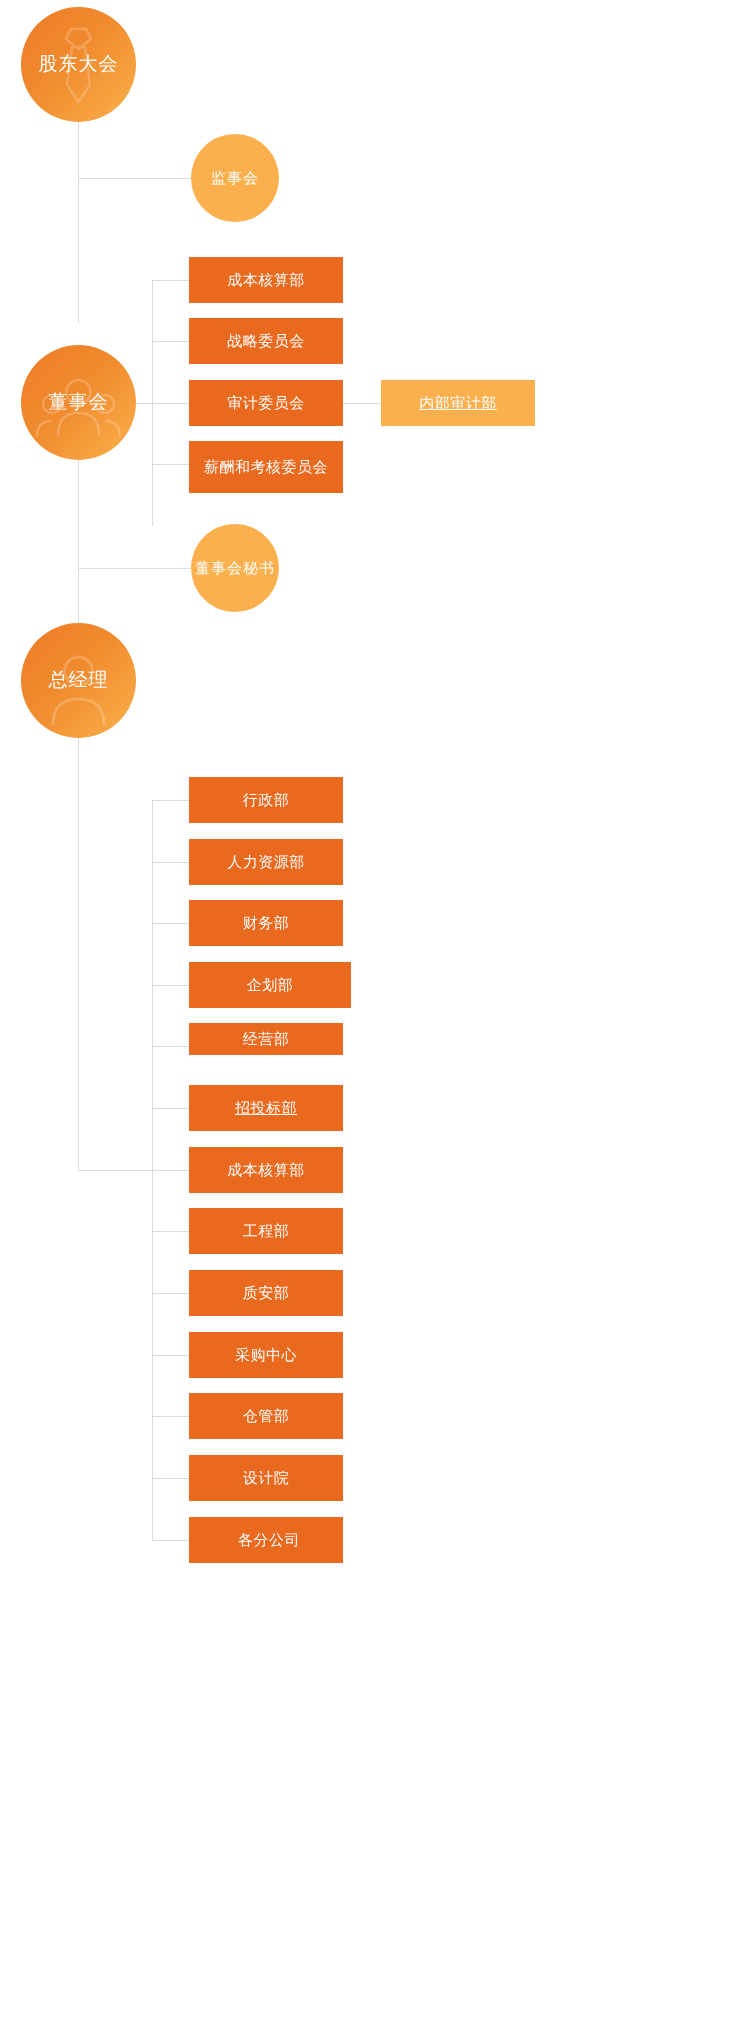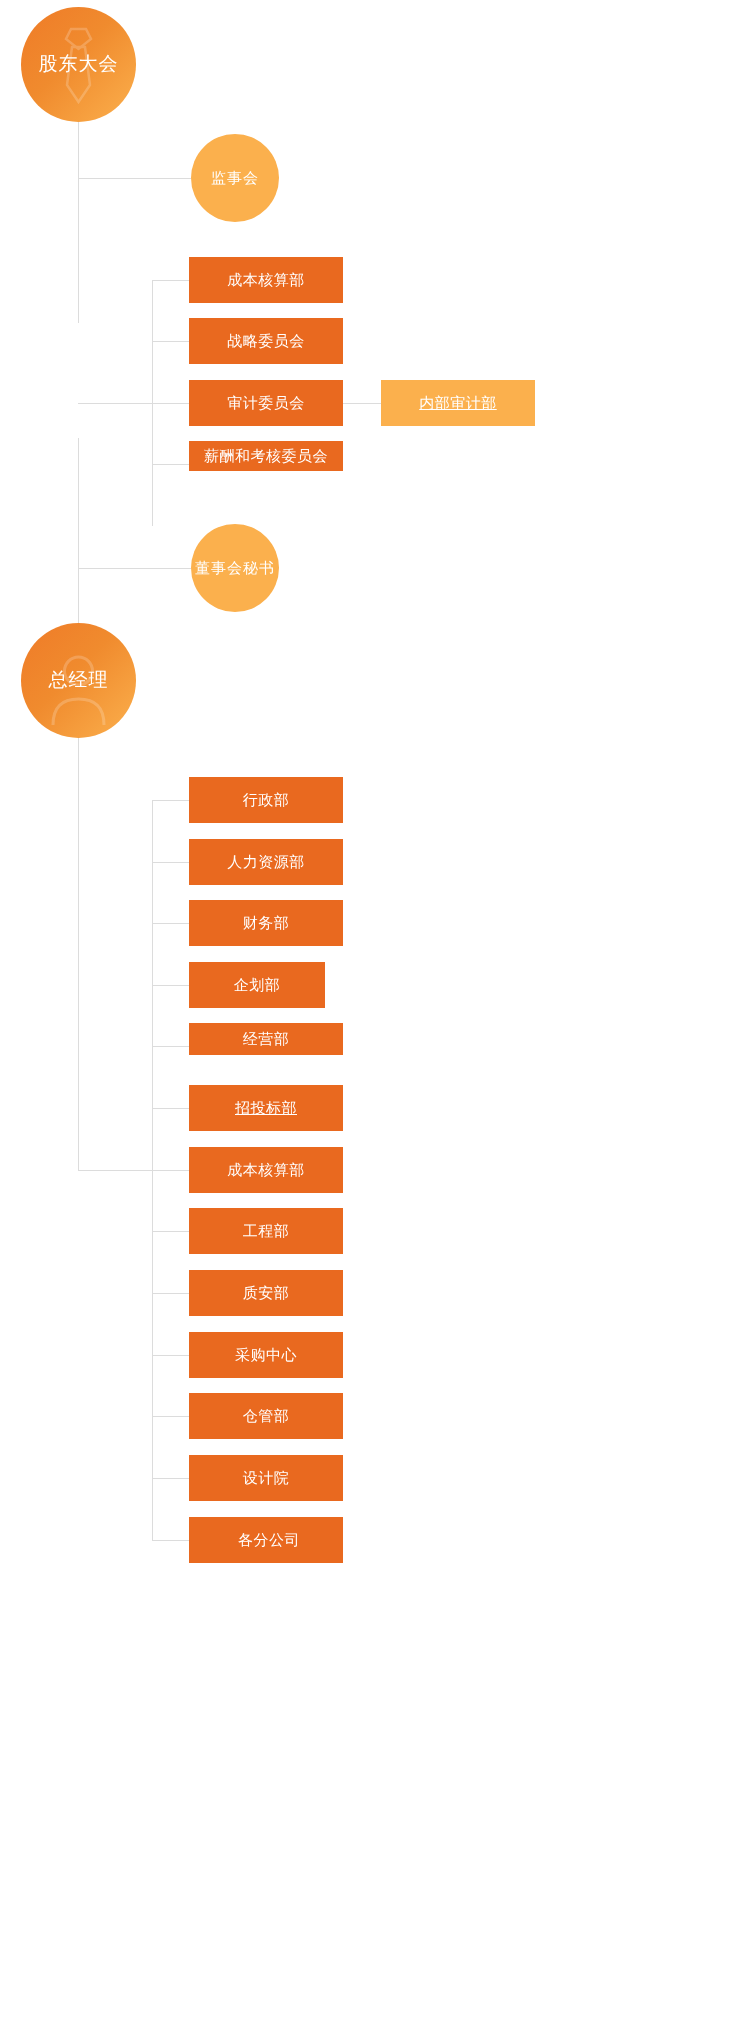--- a/index.html
+++ b/index.html
@@ -118,20 +118,31 @@
       <path d="M50 22 L65 22 L70 32 L57.5 42 L45 32 Z" fill="none" stroke="#ffffff" stroke-width="2.5"></path>
       <path d="M51 40 L64 40 L69 78 L57.5 95 L46 78 Z" fill="none" stroke="#ffffff" stroke-width="2.5"></path>
     </svg>
     <span class="label">股东大会</span>
   </div>
 
   <div class="circle small" style="left:191px; top:134px;">
     <span class="label">监事会</span>
   </div>
 
+  <div class="circle big" style="left:21px; top:345px;">
+    <svg class="wm" viewBox="0 0 115 115">
+      <circle cx="57.5" cy="47" r="12" fill="none" stroke="#ffffff" stroke-width="2.5"></circle>
+      <path d="M37 90 q0-22 20.5-22 q20.5 0 20.5 22" fill="none" stroke="#ffffff" stroke-width="2.5"></path>
+      <circle cx="31" cy="59" r="9" fill="none" stroke="#ffffff" stroke-width="2.5"></circle>
+      <path d="M16 92 q0-16 15-16" fill="none" stroke="#ffffff" stroke-width="2.5"></path>
+      <circle cx="84" cy="59" r="9" fill="none" stroke="#ffffff" stroke-width="2.5"></circle>
+      <path d="M99 92 q0-16 -15-16" fill="none" stroke="#ffffff" stroke-width="2.5"></path>
+    </svg>
+    <span class="label">董事会</span>
+  </div>
 
   <div class="circle small" style="left:191px; top:524px;">
     <span class="label">董事会秘书</span>
   </div>
 
   <div class="circle big" style="left:21px; top:623px;">
     <svg class="wm" viewBox="0 0 115 115">
       <circle cx="57.5" cy="48" r="14" fill="none" stroke="#ffffff" stroke-width="3"></circle>
       <path d="M32 102 q0-26 25.5-26 q25.5 0 25.5 26" fill="none" stroke="#ffffff" stroke-width="3"></path>
     </svg>
@@ -140,38 +151,38 @@
 
   <div class="box dark" style="left:189px; top:257px; width:154px; height:46px;">
     <span>成本核算部</span>
   </div>
   <div class="box dark" style="left:189px; top:318px; width:154px; height:46px;">
     <span>战略委员会</span>
   </div>
   <div class="box dark" style="left:189px; top:380px; width:154px; height:46px;">
     <span>审计委员会</span>
   </div>
-  <div class="box dark" style="left:189px; top:441px; width:154px; height:30px;">
+  <div class="box dark" style="left:189px; top:441px; width:154px; height:52px;">
     <span>薪酬和考核委员会</span>
   </div>
 
   <div class="box light" style="left:381px; top:380px; width:154px; height:46px;">
     <span>内部审计部</span>
   </div>
 
   <div class="box dark" style="left:189px; top:777px; width:154px; height:46px;">
     <span>行政部</span>
   </div>
   <div class="box dark" style="left:189px; top:839px; width:154px; height:46px;">
     <span>人力资源部</span>
   </div>
   <div class="box dark" style="left:189px; top:900px; width:154px; height:46px;">
     <span>财务部</span>
   </div>
-  <div class="box dark" style="left:189px; top:962px; width:136px; height:46px;">
+  <div class="box dark" style="left:189px; top:962px; width:162px; height:46px;">
     <span>企划部</span>
   </div>
   <div class="box dark" style="left:189px; top:1023px; width:154px; height:32px;">
     <span>经营部</span>
   </div>
   <div class="box dark" style="left:189px; top:1085px; width:154px; height:46px;text-decoration:underline;">
     <span>招投标部</span>
   </div>
   <div class="box dark" style="left:189px; top:1147px; width:154px; height:46px;">
     <span>成本核算部</span>

